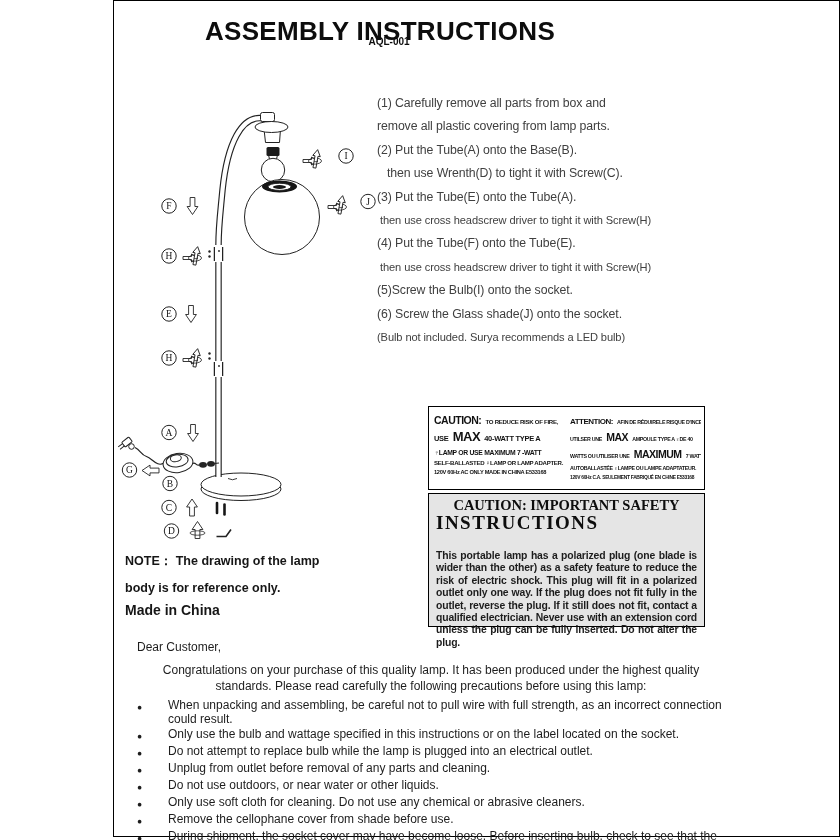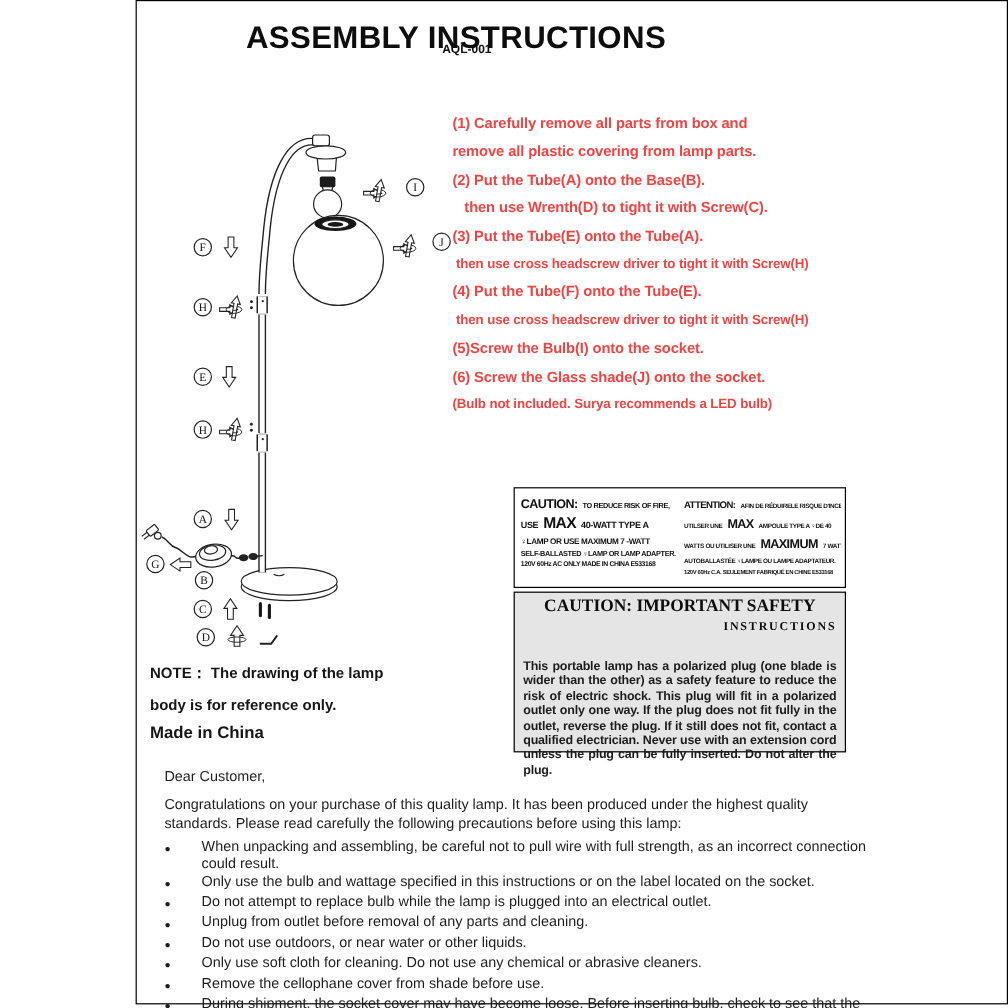--- a/index.html
+++ b/index.html
@@ -6,22 +6,22 @@
   .page{position:relative;width:840px;height:840px;background:#fff;overflow:hidden;
         font-family:"Liberation Sans",sans-serif;color:#161616;}
   .frame{position:absolute;left:113px;top:0;width:725px;height:835px;border:1.4px solid #000;}
   .doc-title{position:absolute;left:115px;top:5px;width:530px;text-align:center;
              font-size:26px;font-weight:bold;letter-spacing:.3px;color:#0d0d0d;margin-top:11px;}
   .doc-model{position:absolute;left:124px;top:36px;width:530px;text-align:center;
              font-size:10px;font-weight:bold;color:#0d0d0d;}
 
   
   .steps{position:absolute;left:377px;top:92px;width:362px;}
-  .step-line{white-space:pre;font-weight:bold;font-size:12.3px;line-height:23.4px;
-             letter-spacing:-.1px;color:#ef4444;}
+  .step-line{white-space:pre;font-weight:normal;font-size:12.3px;line-height:23.4px;
+             letter-spacing:-.1px;color:#404040;}
   .steps div.step-line:nth-of-type(6),
   .steps div.step-line:nth-of-type(8),
   .steps div.step-line:nth-of-type(11){font-size:11.1px;}
 
   
   .caution-label{position:absolute;left:428px;top:406px;width:277px;height:84px;
                  border:1.4px solid #000;box-sizing:border-box;display:flex;gap:5px;
                  padding:5px 3px 2px 5px;background:#fff;}
   .cl-col{width:50%;overflow:hidden;}
   .cl-line{white-space:nowrap;font-weight:bold;letter-spacing:-.3px;color:#111;}
@@ -43,34 +43,34 @@
   .fr-t48{font-size:4.9px;}
   .cl-fr .cl-line{line-height:13px;}
   .cl-fr .cl-line:nth-child(4){line-height:10px;}
   .cl-fr .cl-line:nth-child(5){line-height:9px;}
 
   
   .safety-box{position:absolute;left:428px;top:493px;width:277px;height:134px;
               border:1.6px solid #000;box-sizing:border-box;padding:3px 7px 0 7px;background:#e5e5e5;}
   .sb-title1{font-family:"Liberation Serif",serif;font-weight:bold;text-align:center;
              font-size:14.5px;line-height:17px;color:#0d0d0d;}
-  .sb-title2{font-family:"Liberation Serif",serif;font-weight:bold;text-align:right;
-             font-size:10px;line-height:18px;letter-spacing:1.5px;color:#0d0d0d;}
+  .sb-title2{font-family:"Liberation Serif",serif;font-weight:bold;text-align:left;
+             font-size:19px;line-height:18px;letter-spacing:1.5px;color:#0d0d0d;}
   .sb-body{font-size:10.4px;line-height:12.4px;text-align:justify;font-weight:bold;
            letter-spacing:-.15px;margin-top:18px;color:#1c1c1c;}
 
   
   .note1{position:absolute;left:125px;top:553px;font-size:12.5px;font-weight:bold;}
   .note2{position:absolute;left:125px;top:581px;font-size:12.5px;font-weight:bold;}
   .note3{position:absolute;left:125px;top:602px;font-size:14px;font-weight:bold;}
 
   
   .customer{position:absolute;left:137px;top:641px;width:596px;font-size:12px;color:#1d1d1d;}
   .greeting{margin-bottom:9px;line-height:13px;}
-  .intro{margin-bottom:5px;line-height:15.6px;width:588px;}
+  .intro{margin-bottom:5px;line-height:15.6px;width:588px;text-align:center;}
   .bullet-item{display:flex;line-height:13.5px;margin-bottom:1.6px;}
   .bullet-item::before{content:"\25CF";font-size:8.5px;width:16px;flex:none;padding-top:2px;}
   .bullet-text{flex:1;margin-left:15px;}
 
   
   .diagram{position:absolute;left:100px;top:90px;width:300px;height:475px;}
   .wb{fill:#fff;stroke:#222;stroke-width:1;}
   .oln{fill:#fff;stroke:#222;stroke-width:.9;}
   .tube-o{fill:none;stroke:#222;stroke-width:6.5;}
   .tube-i{fill:none;stroke:#fff;stroke-width:4.2;}

